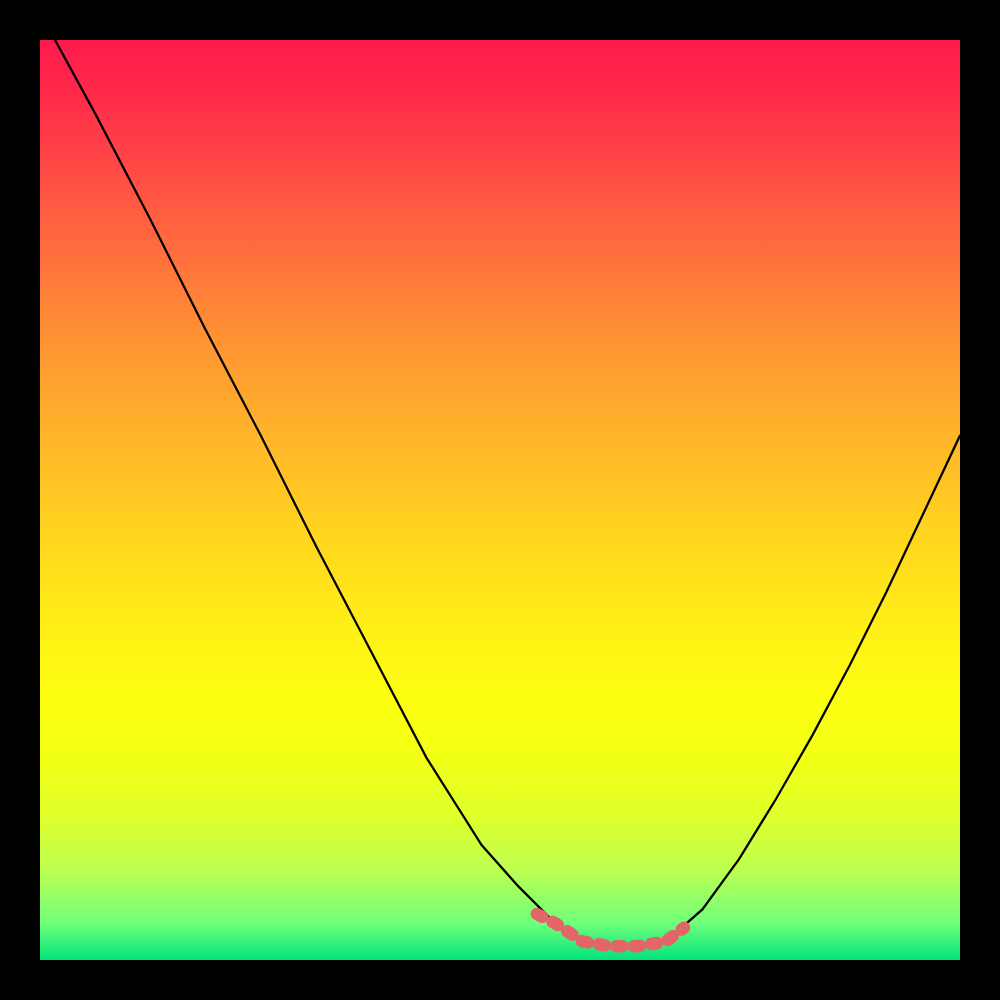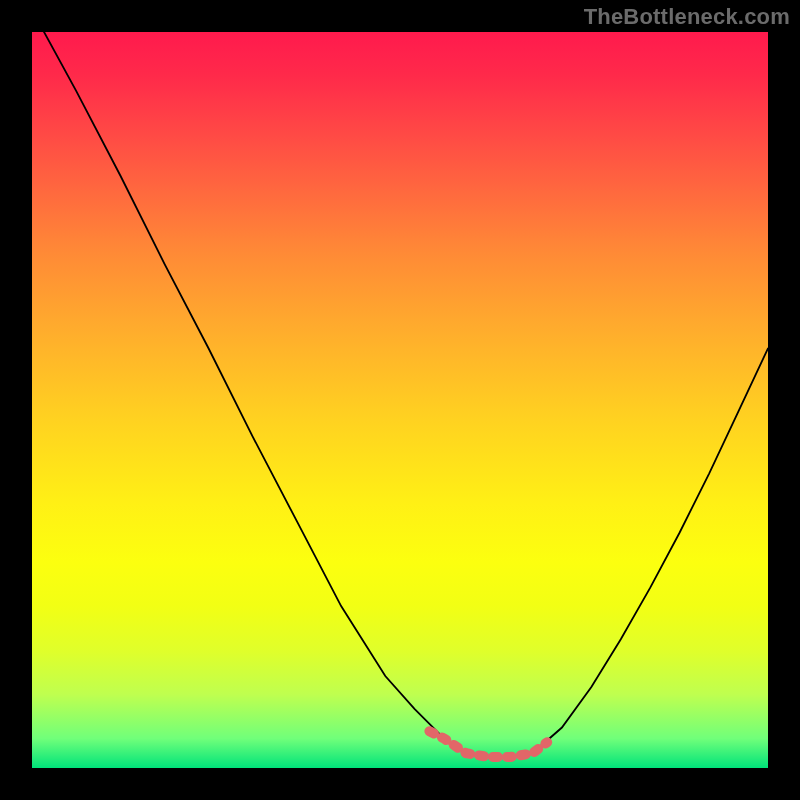--- a/index.html
+++ b/index.html
@@ -56,21 +56,20 @@
     width: 100%;
     height: 100%;
     z-index: 5;
   }
 </style>
 </head>
 <body>
 
 <div class="container">
 
-  <div class="watermark">TheBottleneck.com</div>
 
   <div class="plot-area">
     <div class="gradient-bg"></div>
 
     <svg class="svg-overlay" viewBox="0 0 736 736" preserveAspectRatio="none">
       <path d="M0.00 -22.08 L44.16 58.88 L88.32 143.52 L132.48 231.84 L176.64 316.48 L220.80 404.80 L264.96 489.44 L309.12 574.08 L353.28 644.00 L382.72 677.12 L412.16 706.56 L434.24 721.28 L456.32 724.96 L478.40 724.96 L500.48 721.28 L529.92 695.52 L559.36 655.04 L588.80 607.20 L618.24 555.68 L647.68 500.48 L677.12 441.60 L706.56 379.04 L736.00 316.48" fill="none" stroke="#000" stroke-width="1.8" stroke-linecap="round"></path>
       <path d="M397.44 699.20 L412.16 706.56 L434.24 721.28 L456.32 724.96 L478.40 724.96 L500.48 721.28 L515.20 710.24" fill="none" stroke="#e26668" stroke-width="10" stroke-linecap="round" stroke-dasharray="5 9"></path>
     </svg>
   </div>
 

